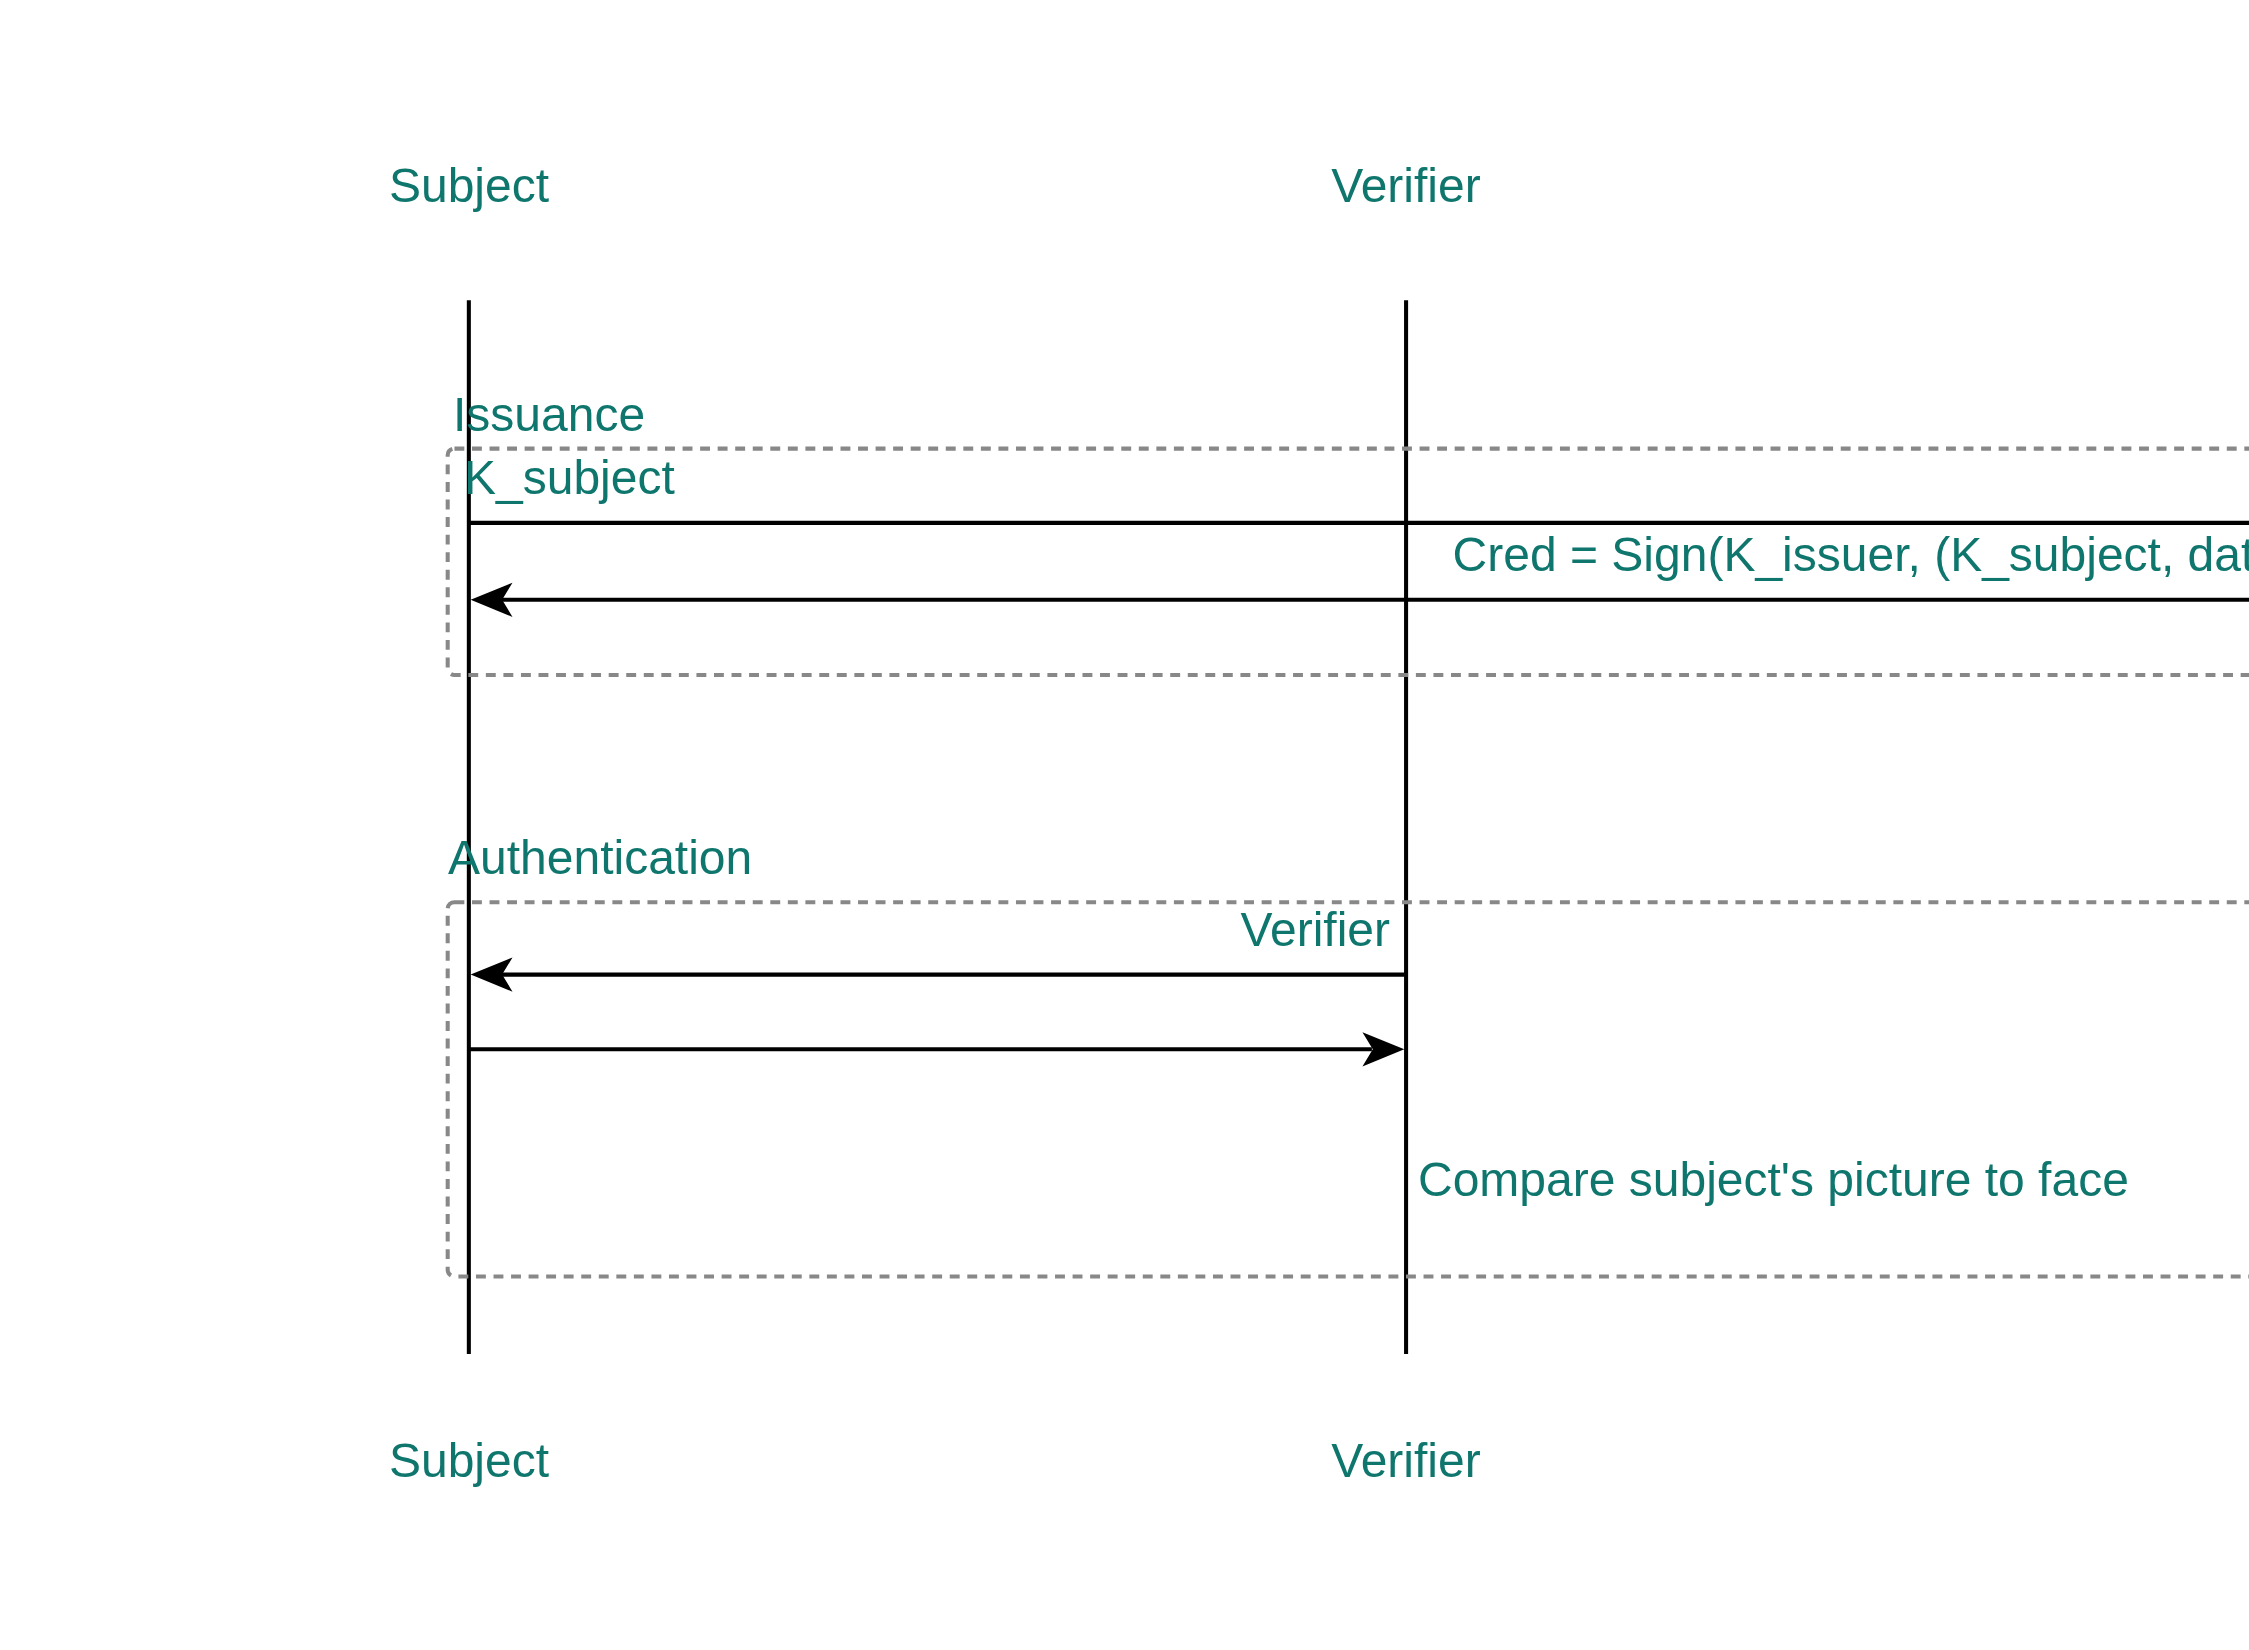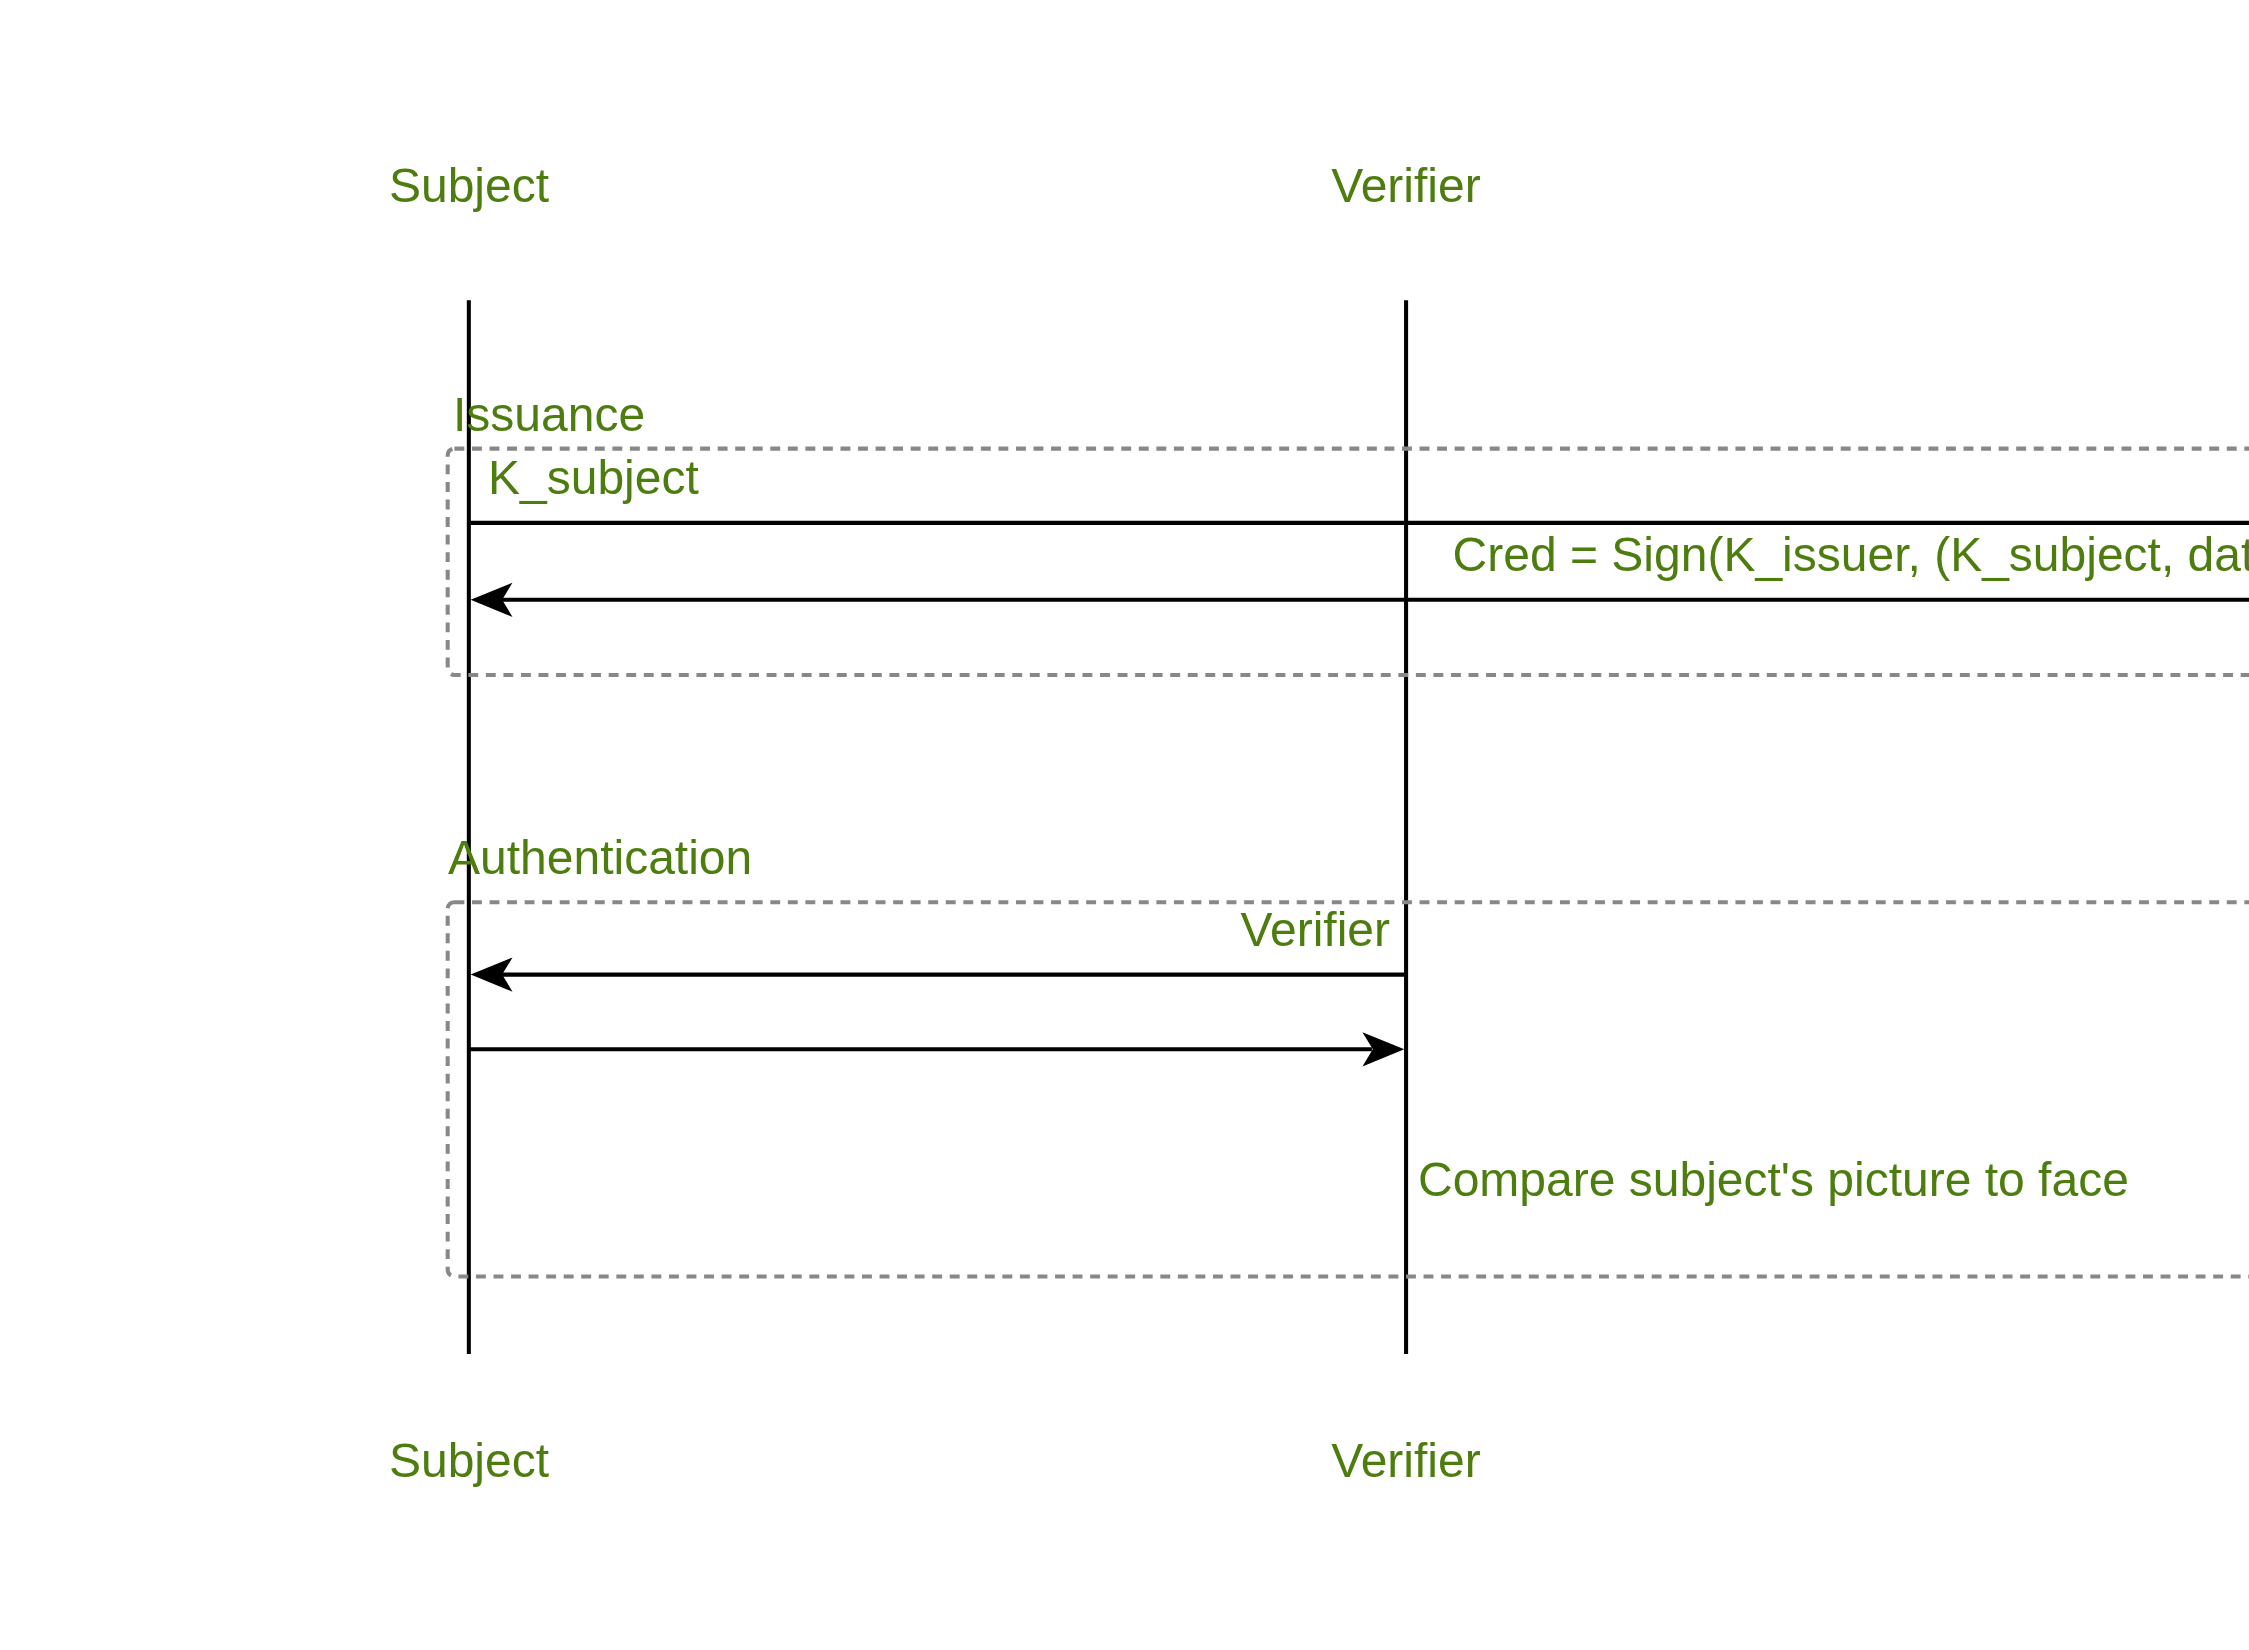--- a/index.html
+++ b/index.html
@@ -21,33 +21,33 @@
     left: 0;
     top: 0;
     width: 3281px;
     height: 1650px;
   }
   .txt {
     position: absolute;
     font-size: 48px;
     line-height: 1;
     white-space: nowrap;
-    color: #4d7c0f;
+    color: #0f766e;
   }
   
   .actor-label { transform: translateX(-50%); }
   .actor-top-subject  { left: 469px; top: 162px; }
   .actor-top-verifier { left: 1406px; top: 162px; }
   .actor-bottom-subject  { left: 469px; top: 1437px; }
   .actor-bottom-verifier { left: 1406px; top: 1437px; }
 
   .section-label-issuance        { left: 453px; top: 391px; }
   .section-label-authentication  { left: 448px;  top: 834px; }
 
-  .msg-k-subject   { left: 488px; top: 454px; text-align: right; }
+  .msg-k-subject   { left: 464px; top: 454px; text-align: right; }
   .msg-cred-sign   { right: 928px; top: 531px; }
   .msg-challenge   { right: 1891px; top: 906px; }
   .msg-cred-sign2  { left: 485px; top: 979px; }
 
   .note-checks     { left: 1418px; top: 1082px; }
   .note-compare    { left: 1418px; top: 1156px; }
 </style>
 </head>
 <body>
 

